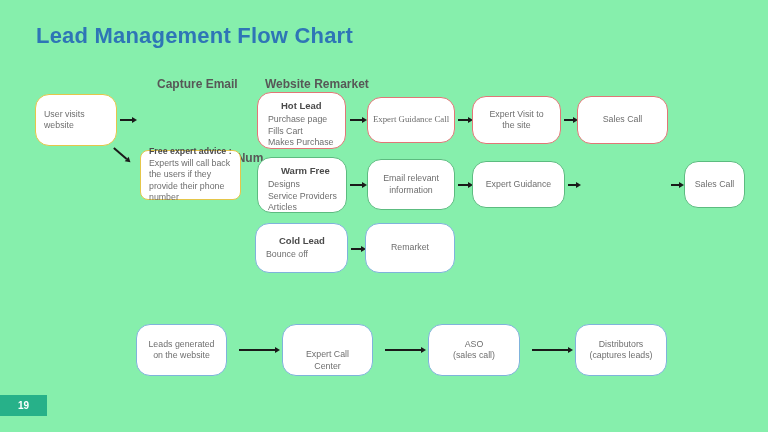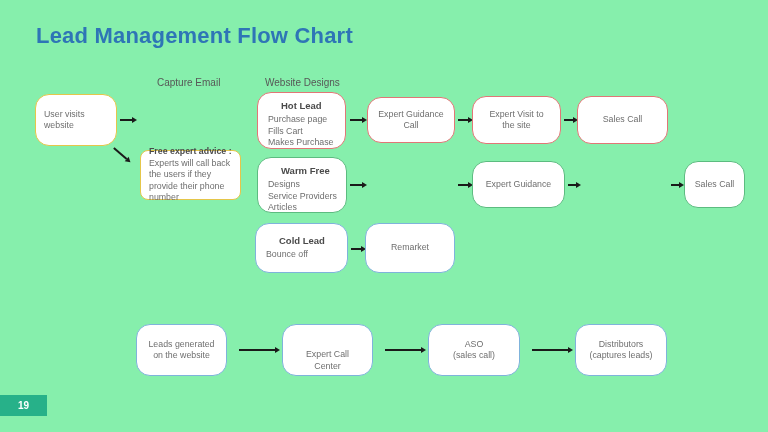--- a/index.html
+++ b/index.html
@@ -2,21 +2,21 @@
 <html style="--title-blue: #2E75B6; --yellow: #E5C64A; --red: #E17676; --green: #5CBC80; --blue: #7FB3DB; --teal: #27B189; --text: #6E6E6E; --heading: #4A4A4A; --label: #575757; --arrow: #1a1a1a;"><head>
 <meta charset="utf-8">
 <style>
   * { margin:0; padding:0; box-sizing:border-box; }
   html,body { width:768px; height:432px; background:#fff; font-family:"Liberation Sans", sans-serif; }
   .canvas { position:relative; width:768px; height:432px; background:#86efac; overflow:hidden; }
 
   .title { position:absolute; left:36px; top:23px; font-size:22px; font-weight:bold;
            color:var(--title-blue,#2E75B6); letter-spacing:.2px; }
 
-  .annot { position:absolute; font-size:10px; font-weight:normal; color:var(--label,#575757); white-space:nowrap;text-align:right; }
+  .annot { position:absolute; font-size:12px; font-weight:bold; color:var(--label,#575757); white-space:nowrap;text-align:right; }
 
   .box { position:absolute; border:1.5px solid; border-radius:14px; background:#fff;
          color:var(--text,#6E6E6E); font-size:8.8px; line-height:1.3; }
   .yellow { border-color:var(--yellow,#E5C64A); }
   .red    { border-color:var(--red,#E17676); }
   .green  { border-color:var(--green,#5CBC80); }
   .blue   { border-color:var(--blue,#7FB3DB); }
 
   .center { display:flex; align-items:center; justify-content:center; text-align:center; padding:3px 4px; }
   .pre { white-space:pre-line; }
@@ -39,41 +39,41 @@
                 display:flex; align-items:center; justify-content:center; }
 </style>
 </head>
 <body>
 
 <div class="canvas">
 
   <h1 class="title">Lead Management Flow Chart</h1>
 
   <div class="annot" style="left:157px;top:77px;">Capture Email</div>
-  <div class="annot" style="left:265px;top:77px;">Website Designs</div>
+  <div class="annot" style="left:265px;top:77px;">Website Remarket</div>
   <div class="annot" style="left:148px;top:151px;">Capture Phone Num</div>
 
   <div class="box yellow para" style="left:35px;top:94px;width:82px;height:52px;">
     <div class="pre">User visits
 website</div>
   </div>
 
   <div class="arrow" style="left:120px;top:119px;width:12px;"></div>
 
 
   <div class="box red lead" style="left:257px;top:92px;width:89px;height:57px;">
     <div class="lead-title">Hot Lead</div>
     <div class="lead-item">Purchase page</div>
     <div class="lead-item">Fills Cart</div>
     <div class="lead-item">Makes Purchase</div>
   </div>
 
   <div class="arrow" style="left:350px;top:119px;width:12px;"></div>
 
-  <div class="box red center" style="left:367px;top:97px;width:88px;height:46px;">
+  <div class="box red center" style="left:367px;top:97px;width:88px;height:46px;font-family:Liberation Serif, serif;">
     <div class="pre">Expert Guidance Call</div>
   </div>
 
   <div class="arrow" style="left:458px;top:119px;width:10px;"></div>
 
   <div class="box red center" style="left:472px;top:96px;width:89px;height:48px;">
     <div class="pre">Expert Visit to
 the site</div>
   </div>
 
@@ -91,20 +91,24 @@
 
   <div class="box green lead" style="left:257px;top:157px;width:90px;height:56px;">
     <div class="lead-title">Warm Free</div>
     <div class="lead-item">Designs</div>
     <div class="lead-item">Service Providers</div>
     <div class="lead-item">Articles</div>
   </div>
 
   <div class="arrow" style="left:350px;top:184px;width:12px;"></div>
 
+  <div class="box green center" style="left:367px;top:159px;width:88px;height:51px;">
+    <div class="pre">Email relevant
+information</div>
+  </div>
 
   <div class="arrow" style="left:458px;top:184px;width:10px;"></div>
 
   <div class="box green center" style="left:472px;top:161px;width:93px;height:47px;">
     <div class="pre">Expert Guidance</div>
   </div>
 
   <div class="arrow" style="left:568px;top:184px;width:8px;"></div>
 
 

